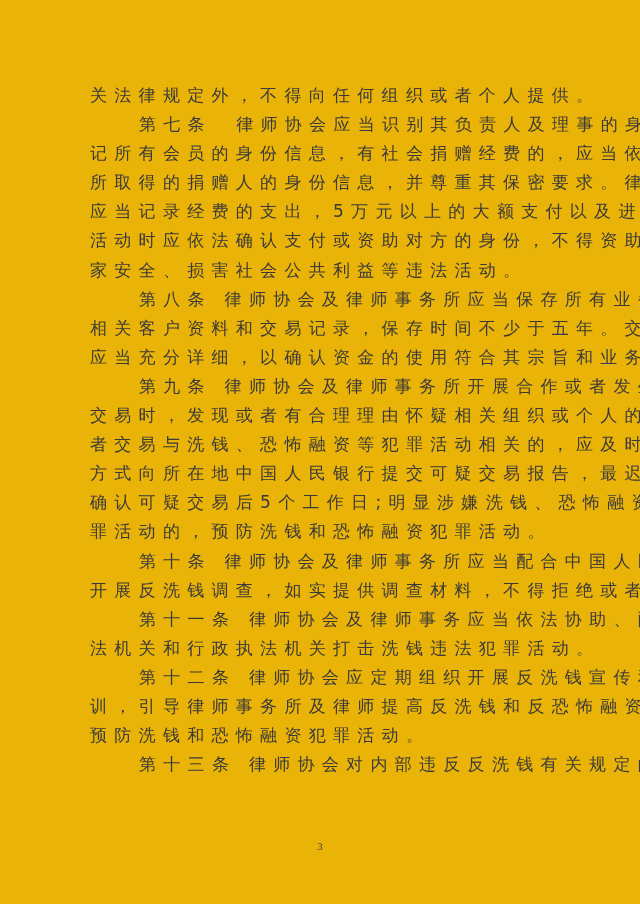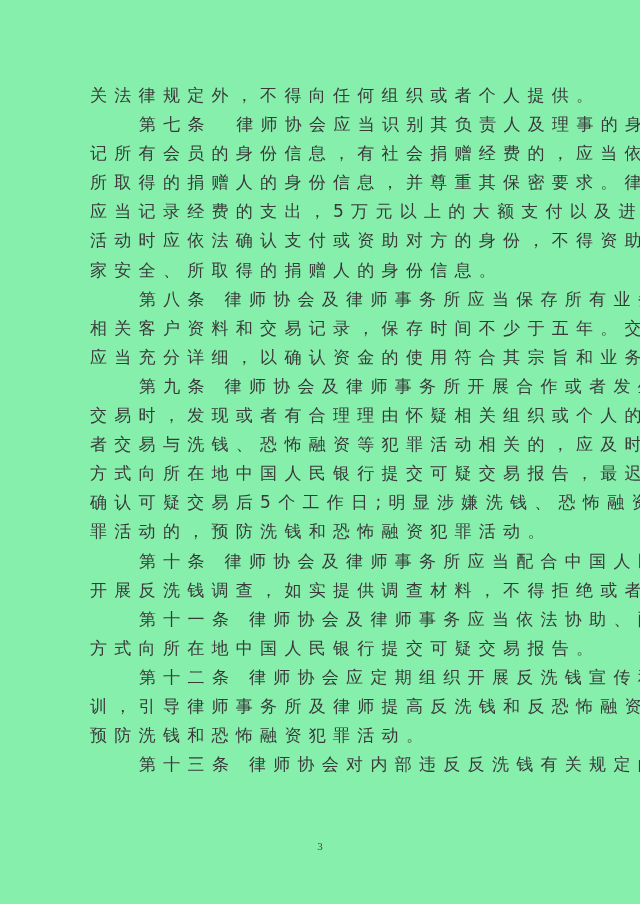--- a/index.html
+++ b/index.html
@@ -1,18 +1,18 @@
 <!DOCTYPE html>
 <html><head>
 <meta charset="utf-8">
 <style>
   html, body { margin: 0; padding: 0; background: #ffffff; }
   body { width: 640px; height: 904px; position: relative; overflow: hidden; }
   .page {
-    position: absolute; left: 0; top: 0; width: 640px; height: 904px; background: #86efac;
+    position: absolute; left: 0; top: 0; width: 640px; height: 904px; background: #eab308;
   }
   .body-text {
     position: absolute; left: 90px; top: 81px; width: 446px;
     font-family: "DejaVu Sans", sans-serif;
     font-size: 17px;
     line-height: 29.1px;
     color: #3a3a3a;
     letter-spacing: 7.3px;
   }
   .line { white-space: nowrap; height: 29.1px; overflow: visible; }
@@ -26,33 +26,33 @@
 <body>
 
 <div class="page">
   <div class="body-text">
     <div class="line">关法律规定外，不得向任何组织或者个人提供。</div>
     <div class="line indent">第七条　律师协会应当识别其负责人及理事的身份，登</div>
     <div class="line">记所有会员的身份信息，有社会捐赠经费的，应当依法记录</div>
     <div class="line">所取得的捐赠人的身份信息，并尊重其保密要求。律师协会</div>
     <div class="line">应当记录经费的支出，5万元以上的大额支付以及进行资助</div>
     <div class="line">活动时应依法确认支付或资助对方的身份，不得资助危害国</div>
-    <div class="line">家安全、所取得的捐赠人的身份信息。</div>
+    <div class="line">家安全、损害社会公共利益等违法活动。</div>
     <div class="line indent">第八条 律师协会及律师事务所应当保存所有业务活动</div>
     <div class="line">相关客户资料和交易记录，保存时间不少于五年。交易记录</div>
     <div class="line">应当充分详细，以确认资金的使用符合其宗旨和业务范围。</div>
     <div class="line indent">第九条 律师协会及律师事务所开展合作或者发生资金</div>
     <div class="line">交易时，发现或者有合理理由怀疑相关组织或个人的资金或</div>
     <div class="line">者交易与洗钱、恐怖融资等犯罪活动相关的，应及时以电子</div>
     <div class="line">方式向所在地中国人民银行提交可疑交易报告，最迟不超过</div>
     <div class="line">确认可疑交易后5个工作日;明显涉嫌洗钱、恐怖融资等犯</div>
     <div class="line">罪活动的，预防洗钱和恐怖融资犯罪活动。</div>
     <div class="line indent">第十条 律师协会及律师事务所应当配合中国人民银行</div>
     <div class="line">开展反洗钱调查，如实提供调查材料，不得拒绝或者阻碍。</div>
     <div class="line indent">第十一条 律师协会及律师事务应当依法协助、配合司</div>
-    <div class="line">方式向所在地中国人民银行提交可疑交易报告。</div>
+    <div class="line">法机关和行政执法机关打击洗钱违法犯罪活动。</div>
     <div class="line indent">第十二条 律师协会应定期组织开展反洗钱宣传和培</div>
     <div class="line">训，引导律师事务所及律师提高反洗钱和反恐怖融资意识，</div>
     <div class="line">预防洗钱和恐怖融资犯罪活动。</div>
     <div class="line indent">第十三条 律师协会对内部违反反洗钱有关规定的行为</div>
   </div>
   <div class="page-number">3</div>
 </div>
 
 </body></html>

